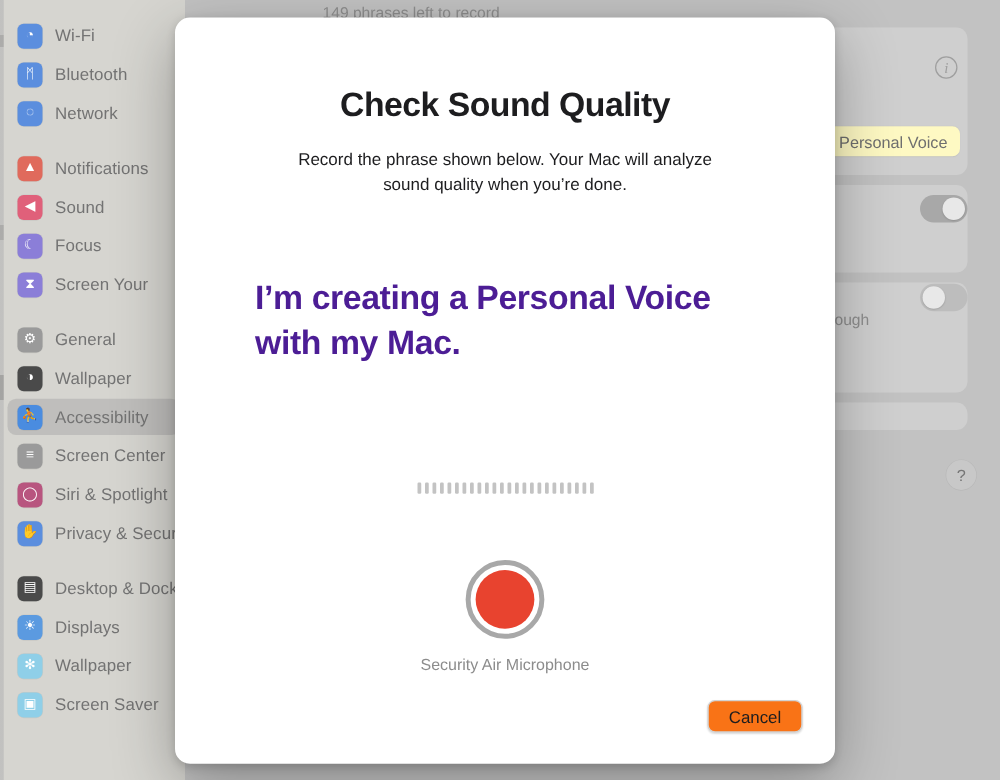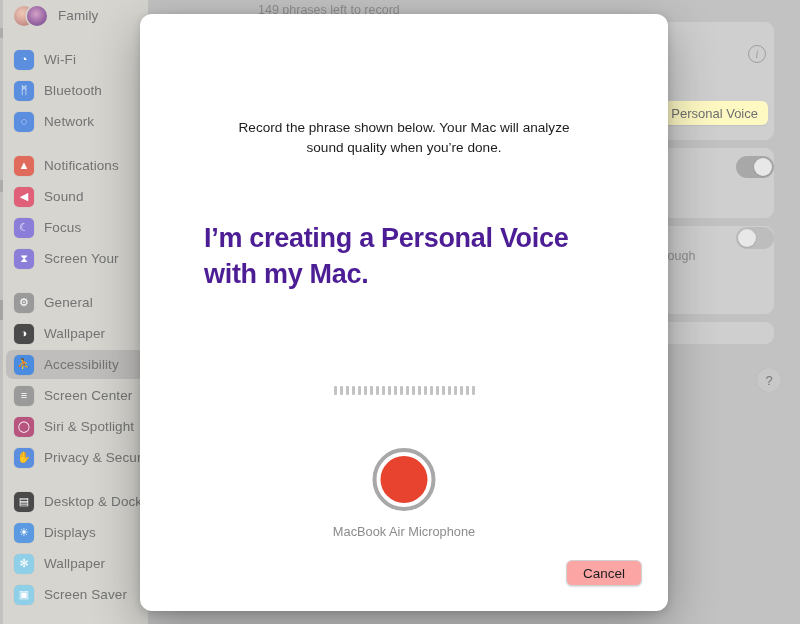--- a/index.html
+++ b/index.html
@@ -190,21 +190,21 @@
     background: #e8432f;
   }
   .mic-label {
     position: absolute; left: 0; right: 0; top: 510px;
     text-align: center; font-size: 12.8px; color: #8c8c8c;
   }
   .cancel-btn {
     position: absolute; right: 26px; top: 546px;
     min-width: 70px; height: 26px;
     padding: 0 16px;
-    background: #fca5a5;
+    background: #f97316;
     border: .5px solid #d2d2d2;
     border-radius: 6px;
     box-shadow: 0 1px 1.5px rgba(0,0,0,.14);
     font-size: 13.5px; color: #1d1d1f;
     font-family: "Liberation Sans", sans-serif;
     display: flex; align-items: center; justify-content: center;
     cursor: pointer;
   }
 </style>
 </head>
@@ -234,27 +234,20 @@
         </div>
 
       <div class="bg-small-text" style="left:505px; top:249px;">through</div>
 
       <div class="help-btn" style="left:609px; top:368px;">?</div>
     </div>
 
     <div class="sidebar">
       <div class="sidebar-scroll-hint"></div>
       <div id="sidebar-list">
-          <div class="side-item">
-            <div class="avatar-pair">
-              <i class="a1"></i>
-              <i class="a2"></i>
-            </div>
-            <span class="side-label">Family</span>
-          </div>
           <div class="side-gap"></div>
           <div class="side-item">
             <span class="side-ico" style="background: rgb(91, 142, 222);">◔</span>
             <span class="side-label">Wi-Fi</span>
           </div>
           <div class="side-item">
             <span class="side-ico" style="background: rgb(91, 142, 222);">ᛗ</span>
             <span class="side-label">Bluetooth</span>
           </div>
           <div class="side-item">
@@ -319,20 +312,21 @@
           <div class="side-item">
             <span class="side-ico" style="background: rgb(143, 207, 232);">▣</span>
             <span class="side-label">Screen Saver</span>
           </div>
         </div>
     </div>
   </div>
 
   <div class="sheet">
 
+    <div class="sheet-title">Check Sound Quality</div>
     <div class="sheet-sub">Record the phrase shown below. Your Mac will analyze sound quality when you’re done.</div>
     <div class="phrase">I’m creating a Personal Voice with my Mac.</div>
 
     <div class="meter" id="level-meter">
         <b style="background: rgb(195, 195, 195);"></b>
         <b style="background: rgb(195, 195, 195);"></b>
         <b style="background: rgb(195, 195, 195);"></b>
         <b style="background: rgb(195, 195, 195);"></b>
         <b style="background: rgb(195, 195, 195);"></b>
         <b style="background: rgb(195, 195, 195);"></b>
@@ -353,17 +347,17 @@
         <b style="background: rgb(195, 195, 195);"></b>
         <b style="background: rgb(195, 195, 195);"></b>
         <b style="background: rgb(195, 195, 195);"></b>
         <b style="background: rgb(195, 195, 195);"></b>
       </div>
 
     <div class="rec-btn">
       <i></i>
     </div>
 
-    <div class="mic-label">MacBook Air Microphone</div>
+    <div class="mic-label">Security Air Microphone</div>
 
     <div class="cancel-btn">Cancel</div>
   </div>
 </div>
 
 </body></html>

